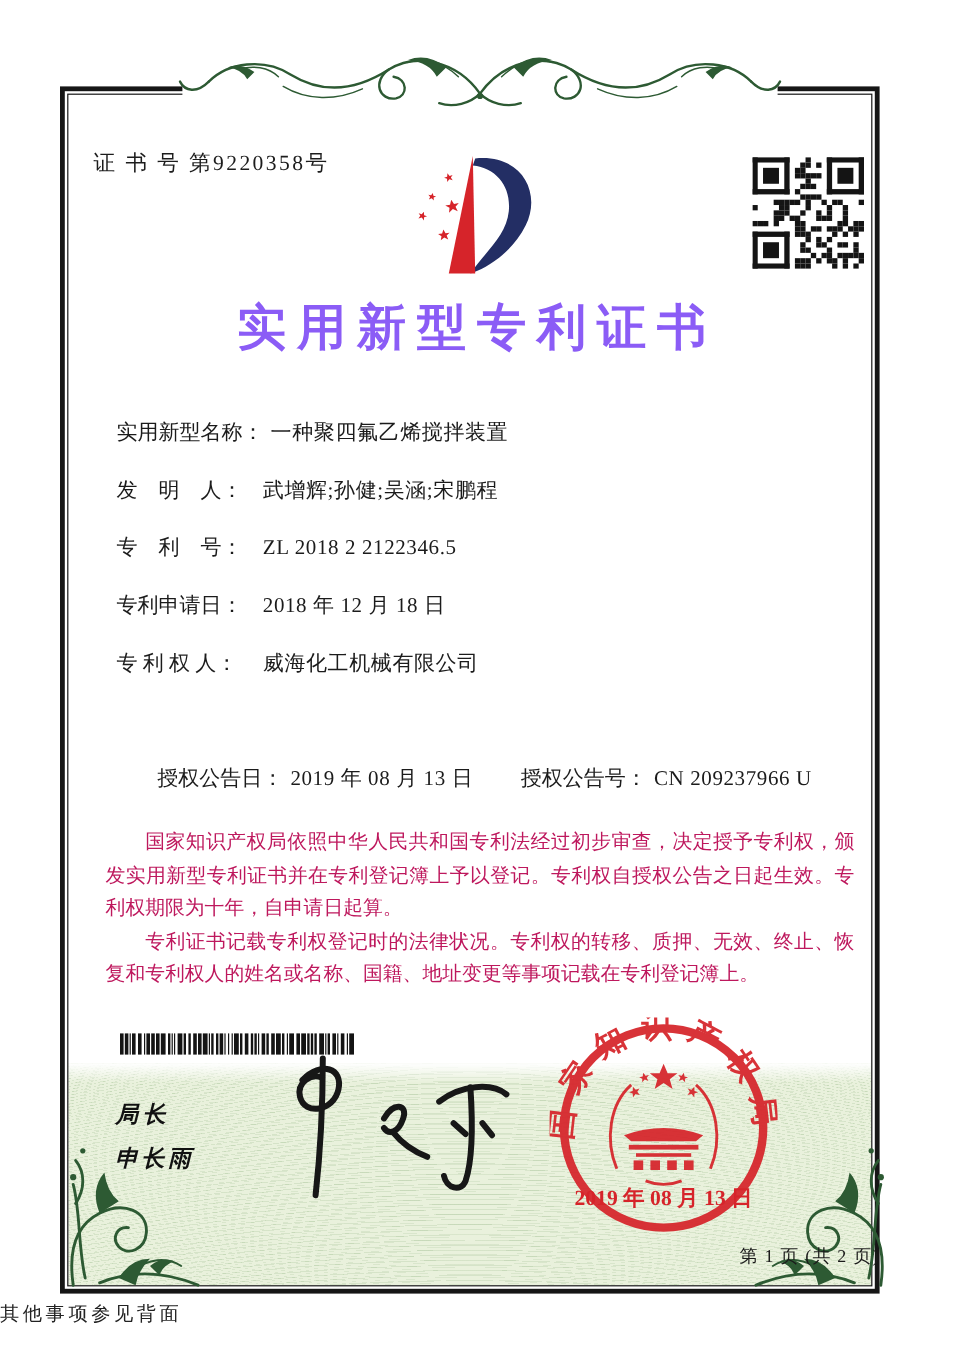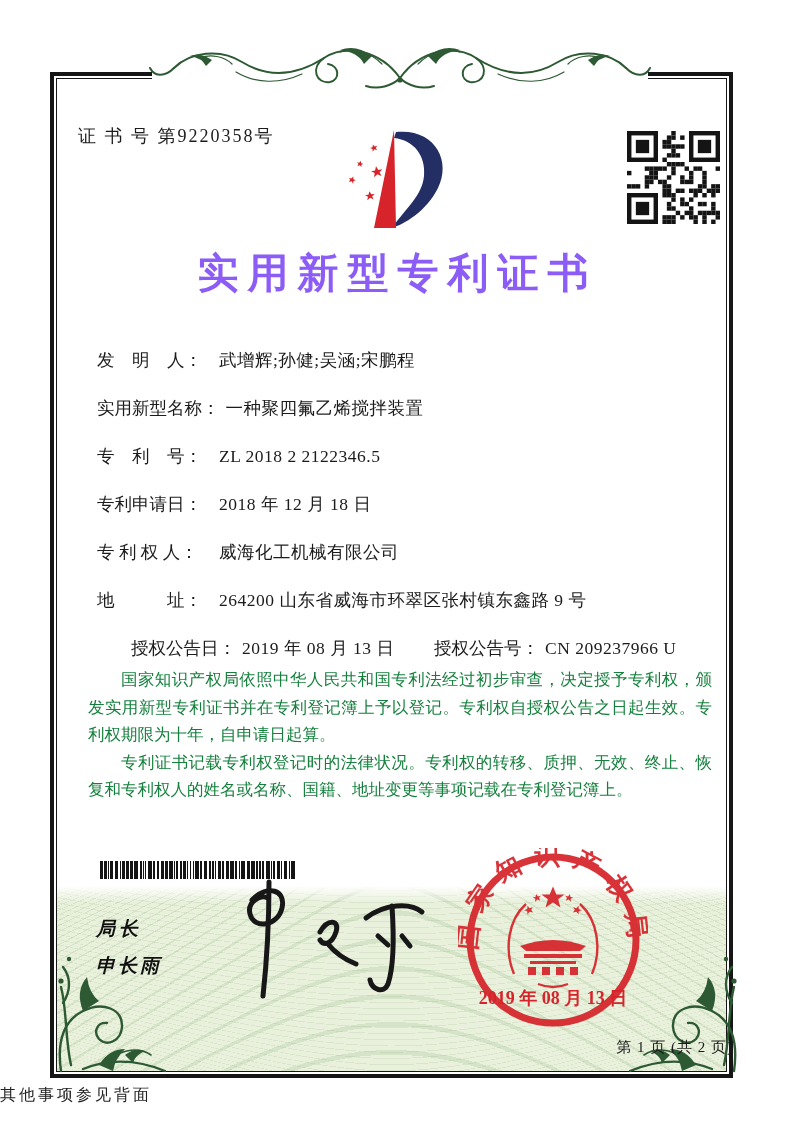--- a/index.html
+++ b/index.html
@@ -25,22 +25,22 @@
 
   .fields{position:absolute;left:97px;top:336px;width:620px;z-index:5;}
   .field-row{height:48px;line-height:48px;font-size:17.5px;color:#1b1b1b;white-space:nowrap;}
   .field-label{display:inline-block;min-width:116px;white-space:pre;}
   .field-value{margin-left:6px;letter-spacing:.5px;}
 
   .grant-row{position:absolute;left:97px;top:624px;width:620px;height:48px;line-height:48px;
              font-size:17.5px;color:#1b1b1b;z-index:5;white-space:nowrap;margin-left:34px;}
   .grant-no{position:absolute;left:303px;top:0;}
 
-  .paragraphs{position:absolute;left:88px;top:666px;width:624px;z-index:5;
-              font-size:16.5px;line-height:27.5px;color:#15803d;text-align:justify;}
+  .paragraphs{position:absolute;left:88px;top:688px;width:624px;z-index:5;
+              font-size:16.5px;line-height:27.5px;color:#be185d;text-align:justify;}
   .paragraphs p{margin:0;text-indent:2em;}
 
   .barcode{position:absolute;left:100px;top:861px;width:196px;height:18px;z-index:5;}
 
   
   .green-section{position:absolute;left:57px;top:886px;width:669px;height:185px;z-index:1;
     background-color:#e9f1dc;
     background-image:
       repeating-radial-gradient(120% 75% at 50% -30%, rgba(110,155,95,.16) 0 1px, rgba(0,0,0,0) 1px 6px),
       repeating-radial-gradient(130% 80% at 50% 130%, rgba(110,155,95,.13) 0 1px, rgba(0,0,0,0) 1px 7px);}
@@ -240,36 +240,33 @@
       <rect x="44.28571428571429" y="88.57142857142858" width="4.428571428571429" height="4.428571428571429" fill="#141414"></rect>
       <rect x="66.42857142857143" y="88.57142857142858" width="4.428571428571429" height="4.428571428571429" fill="#141414"></rect>
       <rect x="75.28571428571429" y="88.57142857142858" width="4.428571428571429" height="4.428571428571429" fill="#141414"></rect>
       <rect x="84.14285714285715" y="88.57142857142858" width="4.428571428571429" height="4.428571428571429" fill="#141414"></rect>
     </svg>
 
   <div class="title">实用新型专利证书</div>
 
   <div class="fields">
     <div class="field-row">
-      <span class="field-label">发　明　人：</span><span class="field-value">武增辉;孙健;吴涵;宋鹏程</span>
+      <span class="field-label">实用新型名称：</span><span class="field-value">一种聚四氟乙烯搅拌装置</span>
     </div>
     <div class="field-row">
-      <span class="field-label">实用新型名称：</span><span class="field-value">一种聚四氟乙烯搅拌装置</span>
+      <span class="field-label">发　明　人：</span><span class="field-value">武增辉;孙健;吴涵;宋鹏程</span>
     </div>
     <div class="field-row">
       <span class="field-label">专　利　号：</span><span class="field-value">ZL 2018 2 2122346.5</span>
     </div>
     <div class="field-row">
       <span class="field-label">专利申请日：</span><span class="field-value">2018 年 12 月 18 日</span>
     </div>
     <div class="field-row">
       <span class="field-label">专 利 权 人：</span><span class="field-value">威海化工机械有限公司</span>
-    </div>
-    <div class="field-row">
-      <span class="field-label">地　　　址：</span><span class="field-value">264200 山东省威海市环翠区张村镇东鑫路 9 号</span>
     </div>
   </div>
 
   <div class="grant-row">
     <span>授权公告日：</span><span class="field-value">2019 年 08 月 13 日</span>
     <span class="grant-no">
       <span>授权公告号：</span><span class="field-value">CN 209237966 U</span>
     </span>
   </div>
 

